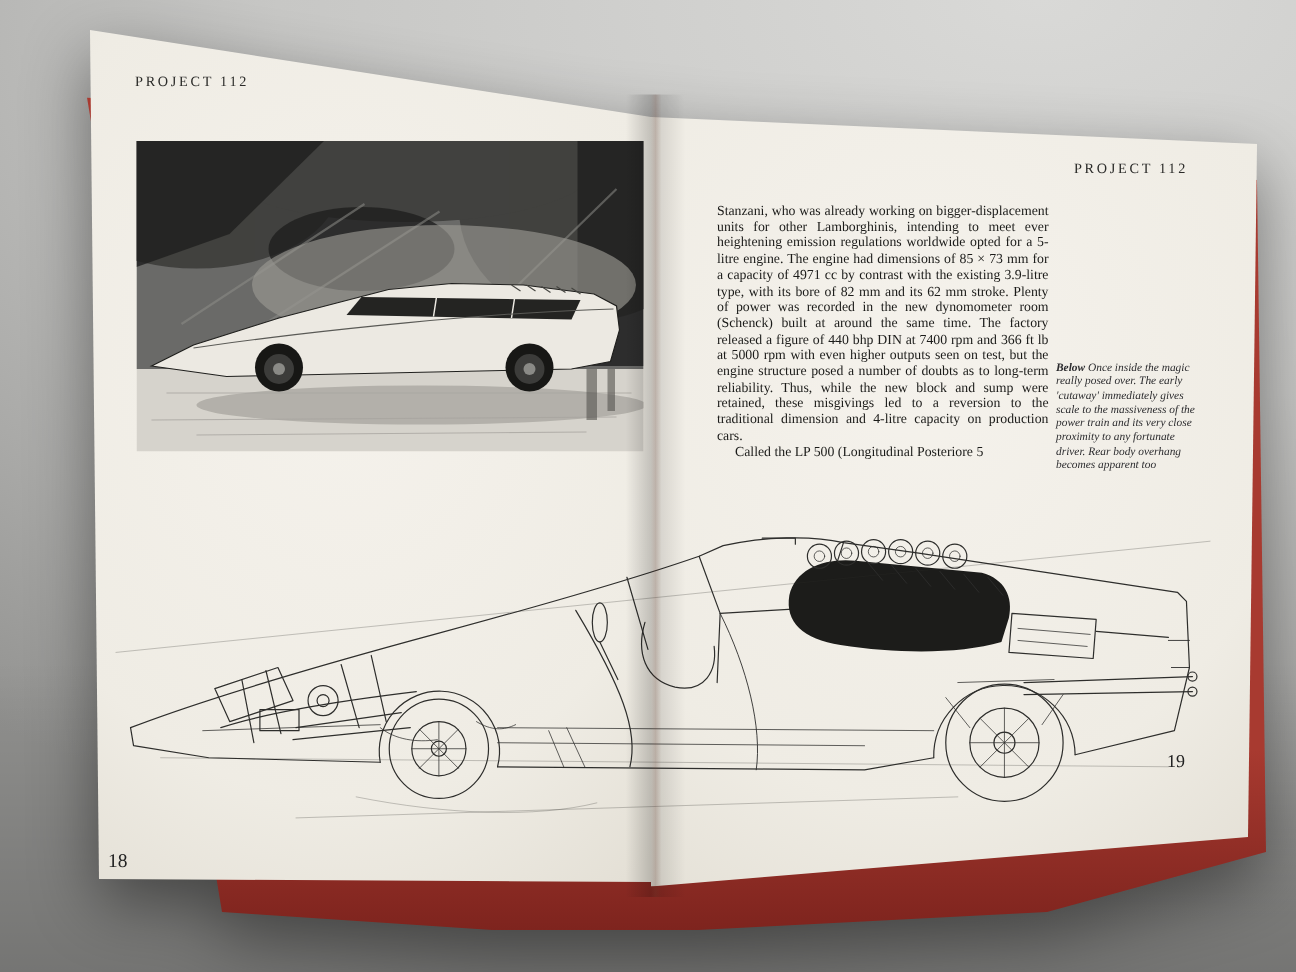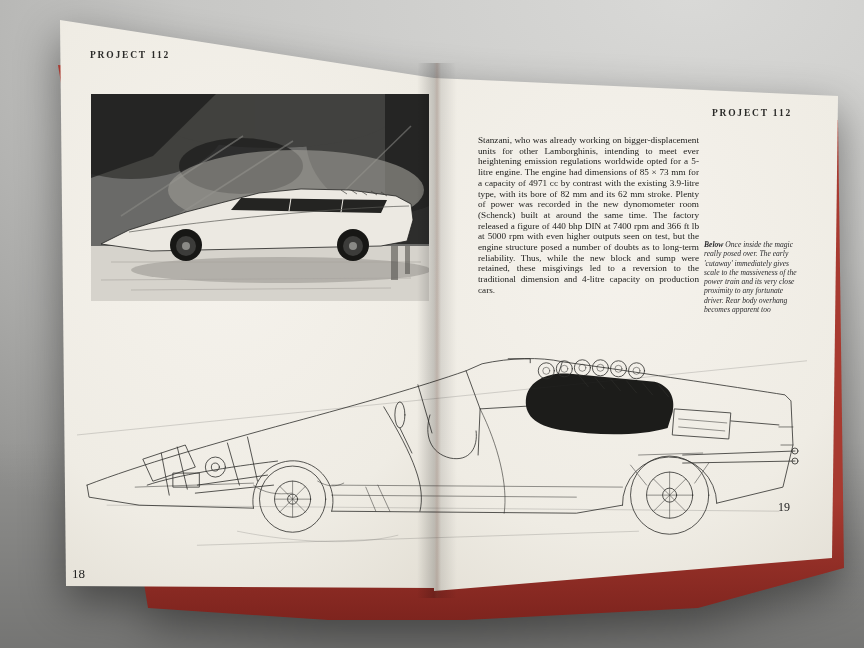--- a/index.html
+++ b/index.html
@@ -14,21 +14,21 @@
         filter:drop-shadow(0 16px 22px rgba(0,0,0,0.45));}
   .cover{position:absolute;left:3px;top:12px;width:788px;height:600px;
          background:linear-gradient(to bottom,#a83a30 80%, #7e241e 100%);
          clip-path:polygon(0px 45px, 780px 100px, 786px 548px, 640px 588px, 330px 604px, 90px 588px);}
   .page{position:absolute;background:
         radial-gradient(90% 70% at 45% 40%, #f5f2ec 0%, #efece4 70%, #e4e0d6 100%);}
   .page-left{left:5px;top:0;width:374px;height:590px;
         clip-path:polygon(0px 12px, 374px 70px, 374px 580px, 6px 578px);}
   .page-right{left:379px;top:0;width:404px;height:590px;
         clip-path:polygon(0px 70px, 404px 88px, 398px 550px, 0px 583px);}
-  .header{position:absolute;font-size:9.5px;font-weight:700;letter-spacing:1.8px;color:#2a2a28;text-align:center;}
+  .header{position:absolute;font-size:9.5px;font-weight:400;letter-spacing:1.8px;color:#2a2a28;text-align:center;}
   .hl{left:30px;top:42px;}
   .hr{right:46px;top:100px;}
   .art{position:absolute;left:31px;top:86px;width:338px;height:207px;}
   .art svg{width:100%;height:100%;display:block;}
   .caption{position:absolute;left:31px;top:301px;width:176px;
            font-style:italic;font-size:9.5px;line-height:12.4px;color:#26262a;}
   .cap-lead{font-weight:700;}
   .pagenum{position:absolute;font-size:13px;color:#222;}
   .pn-left{left:12px;top:558px;}
   .pn-right{right:48px;top:492px;font-size:12px;}
@@ -106,20 +106,21 @@
 
 
       <div class="pagenum pn-left">18</div>
     </div>
 
     <div class="page page-right">
       <div class="header hr">PROJECT 112</div>
 
       <div class="body-col">
         <p>Stanzani, who was already working on bigger-displacement units for other Lamborghinis, intending to meet ever heightening emission regulations worldwide opted for a 5-litre engine. The engine had dimensions of 85 × 73 mm for a capacity of 4971 cc by contrast with the existing 3.9-litre type, with its bore of 82 mm and its 62 mm stroke. Plenty of power was recorded in the new dynomometer room (Schenck) built at around the same time. The factory released a figure of 440 bhp DIN at 7400 rpm and 366 ft lb at 5000 rpm with even higher outputs seen on test, but the engine structure posed a number of doubts as to long-term reliability. Thus, while the new block and sump were retained, these misgivings led to a reversion to the traditional dimension and 4-litre capacity on production cars.</p>
+        <p class="indent">Called the LP 500 (Longitudinal Posteriore 5</p>
       </div>
 
       <div class="sidenote">
         <span class="cap-lead">Below</span><span> Once inside the magic really posed over. The early 'cutaway' immediately gives scale to the massiveness of the power train and its very close proximity to any fortunate driver. Rear body overhang becomes apparent too</span>
       </div>
 
       <div class="pagenum pn-right">19</div>
     </div>
 
     <div class="cutaway">

